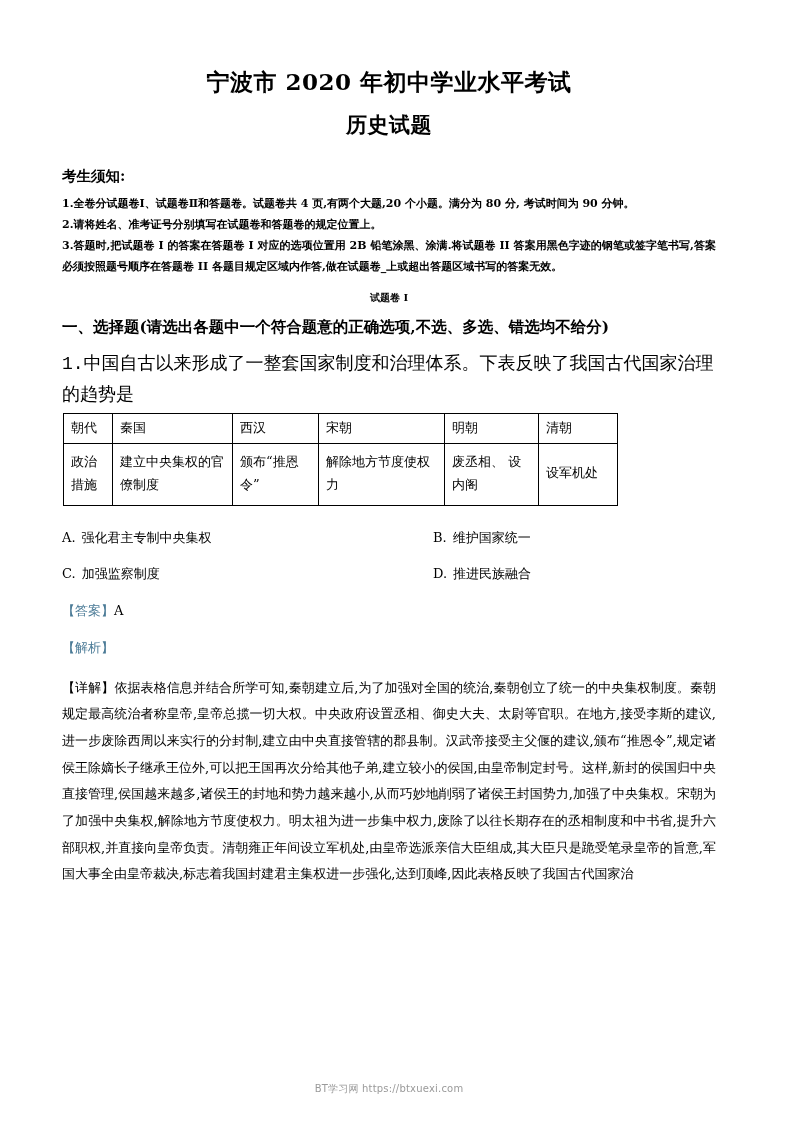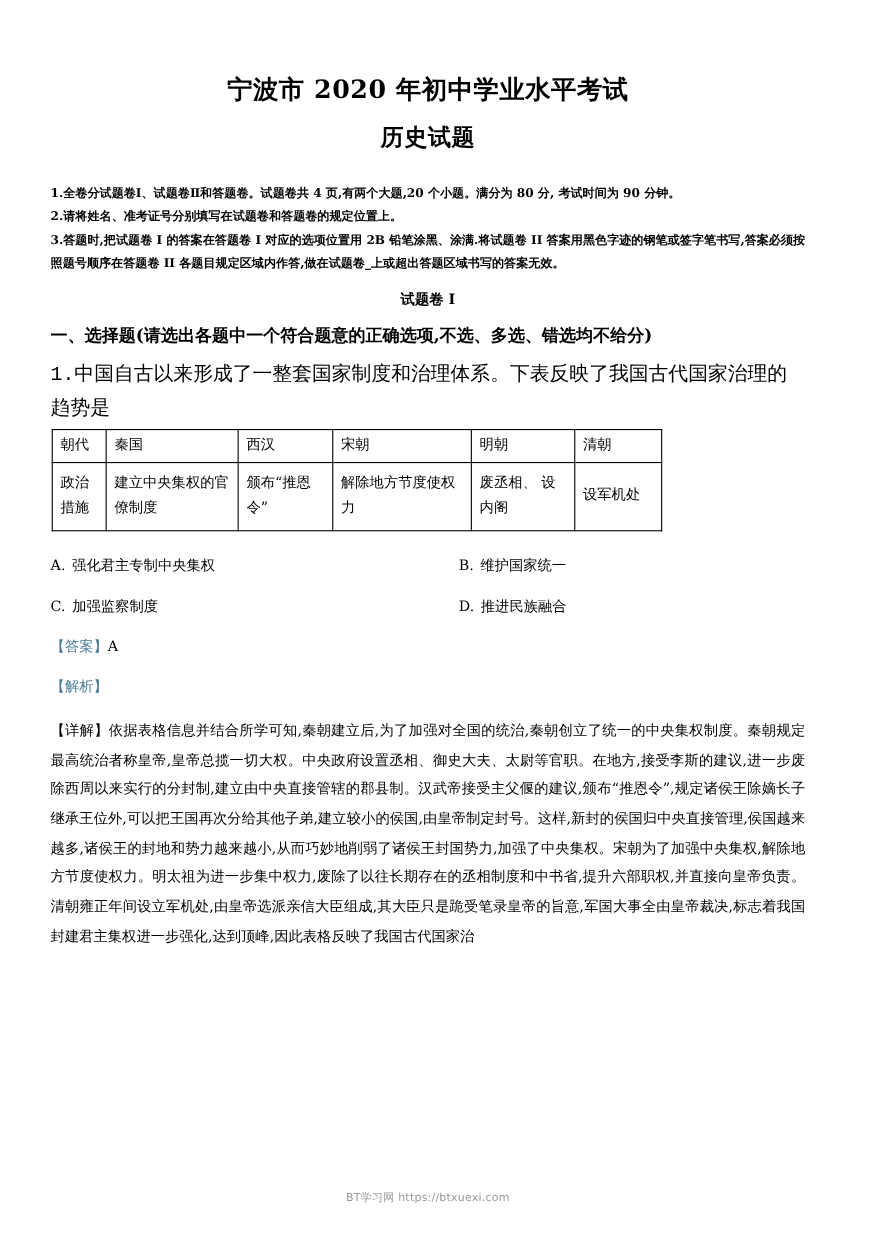--- a/index.html
+++ b/index.html
@@ -14,21 +14,21 @@
     position: relative;
     font-family: "DejaVu Serif", "Liberation Serif", serif;
     color: #000000;
     overflow: hidden;
   }
 
   .page {
     position: relative;
     width: 778px;
     height: 1122px;
-    padding: 0 46px;
+    padding: 0 62px;
   }
 
   
   .doc-title {
     text-align: center;
     font-size: 23px;
     font-weight: bold;
     letter-spacing: 0.5px;
     margin: 0;
     padding-top: 66px;
@@ -60,21 +60,21 @@
     font-weight: bold;
     line-height: 1.92;
     text-align: justify;
     text-justify: inter-ideograph;
     margin: 0;
   }
 
   
   .paper-part {
     text-align: center;
-    font-size: 13px;
+    font-size: 10px;
     font-weight: bold;
     margin-top: 13px;
     margin-bottom: 8px;
     line-height: 1.6;
   }
   .section-heading {
     font-size: 15.5px;
     font-weight: bold;
     line-height: 1.7;
     margin: 0 0 8px 0;
@@ -161,20 +161,21 @@
 </style>
 </head>
 <body>
 
 <div class="page">
 
   <h1 class="doc-title">宁波市 2020 年初中学业水平考试</h1>
   <h2 class="doc-subtitle">历史试题</h2>
 
   <div class="notice">
+    <div class="notice-heading">考生须知:</div>
     <p class="notice-item">1.全卷分试题卷Ⅰ、试题卷Ⅱ和答题卷。试题卷共 4 页,有两个大题,20 个小题。满分为 80 分, 考试时间为 90 分钟。</p>
     <p class="notice-item">2.请将姓名、准考证号分别填写在试题卷和答题卷的规定位置上。</p>
     <p class="notice-item">3.答题时,把试题卷 I 的答案在答题卷 I 对应的选项位置用 2B 铅笔涂黑、涂满.将试题卷 II 答案用黑色字迹的钢笔或签字笔书写,答案必须按照题号顺序在答题卷 II 各题目规定区域内作答,做在试题卷_上或超出答题区域书写的答案无效。</p>
   </div>
 
   <div class="paper-part">试题卷 I</div>
 
   <div class="section-heading">一、选择题(请选出各题中一个符合题意的正确选项,不选、多选、错选均不给分)</div>
 
   <p class="question-stem">1.中国自古以来形成了一整套国家制度和治理体系。下表反映了我国古代国家治理的趋势是</p>

